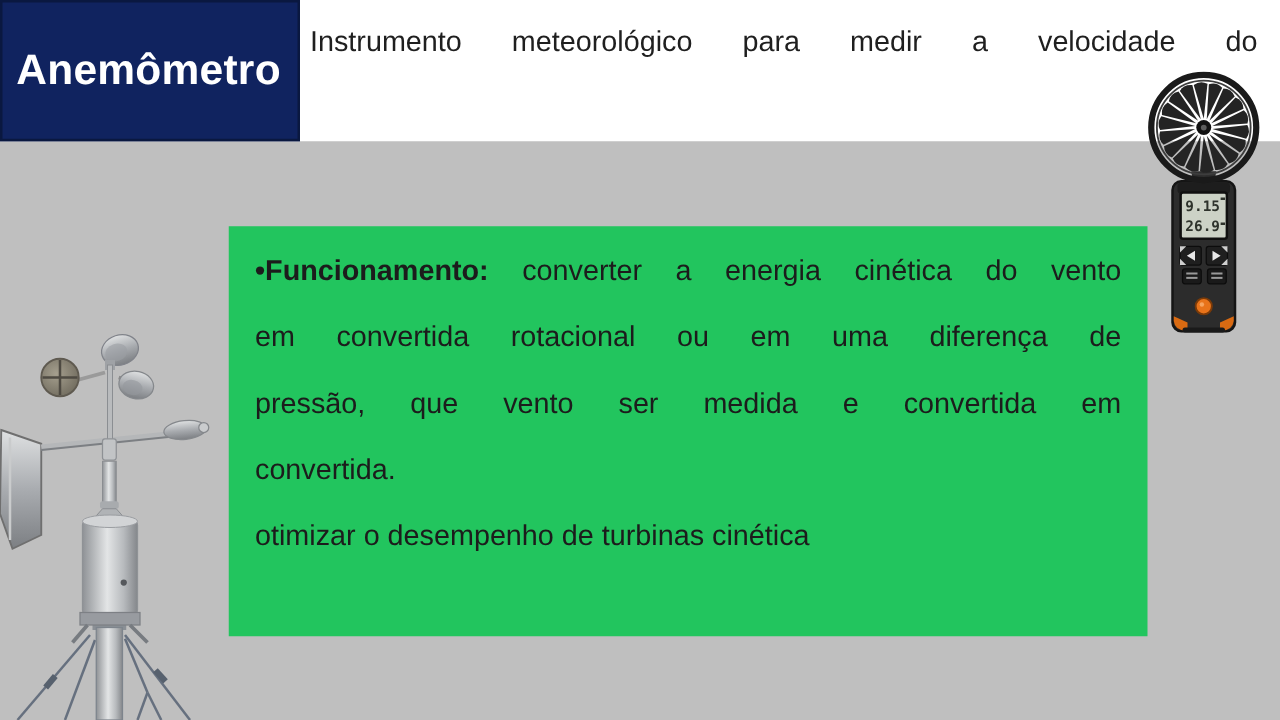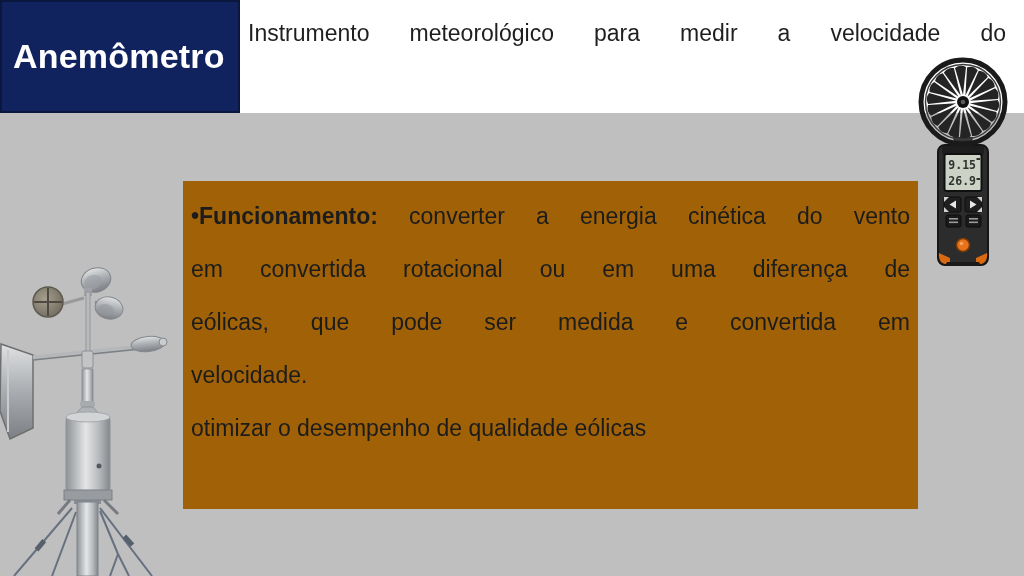--- a/index.html
+++ b/index.html
@@ -7,22 +7,22 @@
          font-family:"Liberation Sans",sans-serif;color:#1c1c1c;}
   
   .header-band{position:absolute;left:0;top:0;width:1024px;height:113px;background:#ffffff;}
   .title-box{position:absolute;left:0;top:0;width:240px;height:113px;background:#10235f;
              border:2px solid #0a1840;box-sizing:border-box;display:flex;align-items:center;}
   .title-box h1{margin:0 0 0 11px;font-size:34px;font-weight:bold;color:#ffffff;letter-spacing:.2px;}
   .header-text{position:absolute;left:248px;top:7px;width:758px;font-size:23px;color:#1f1f1f;}
   .hline{line-height:52px;}
   .just{text-align:justify;text-align-last:justify;}
   
-  .content-box{position:absolute;left:183px;top:181px;width:735px;height:328px;background:#a16207;
-               box-sizing:border-box;padding:9px 8px;font-size:23px;}
+  .content-box{position:absolute;left:183px;top:181px;width:735px;height:328px;background:#22c55e;
+               box-sizing:border-box;padding:9px 21px;font-size:23px;}
   .bline{line-height:53px;white-space:normal;}
   .bline b{font-weight:bold;}
   
   .img-abs{position:absolute;}
 </style>
 </head>
 <body>
 
 <div class="slide">
 
@@ -105,23 +105,23 @@
       <line x1="104" y1="242" x2="118" y2="256" stroke="#777b80" stroke-width="3"></line>
     </g>
   </svg>
 
   <div class="content-box">
     <div class="bline just">
       <b>•Funcionamento:</b>
       <span>converter a energia cinética do vento</span>
     </div>
     <div class="bline just">em convertida rotacional ou em uma diferença de</div>
-    <div class="bline just">eólicas, que pode ser medida e convertida em</div>
-    <div class="bline">velocidade.</div>
-    <div class="bline">otimizar o desempenho de qualidade eólicas</div>
+    <div class="bline just">pressão, que vento ser medida e convertida em</div>
+    <div class="bline">convertida.</div>
+    <div class="bline">otimizar o desempenho de turbinas cinética</div>
   </div>
 
   <svg class="img-abs" style="left:905px;top:57px" width="110" height="220" viewBox="0 0 110 220">
     <defs>
       <path id="blade" d="M0,-7 L-8,-34 Q-3,-38 3,-35 Z" fill="#242424"></path>
     </defs>
 
     <g>
       <polygon points="48,80 68,80 66,92 50,92" fill="#2e2e2e"></polygon>
       <rect x="33" y="88" width="50" height="120" rx="7" fill="#2c2c2c" stroke="#151515" stroke-width="2"></rect>

